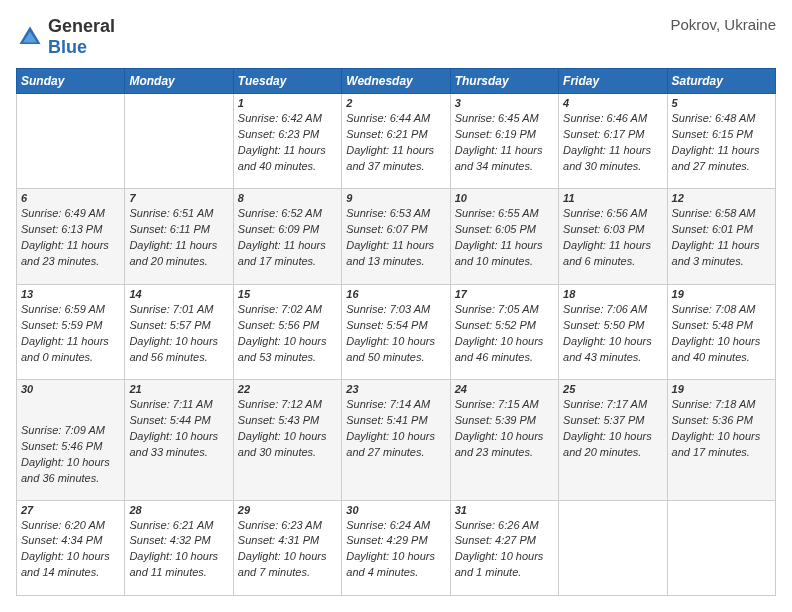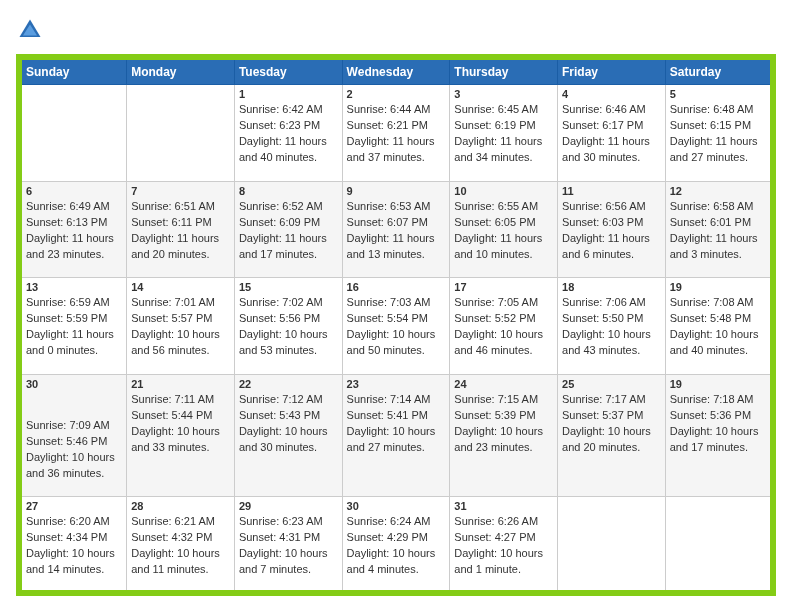--- a/index.html
+++ b/index.html
@@ -49,24 +49,25 @@
       font-size: 32px;
       font-weight: normal;
       color: #333;
     }
     .location-title {
       font-size: 15px;
       color: #555;
     }
     .calendar {
       flex: 1;
-      border: 6px solid #84cc16;
+      border: 1px solid #84cc16;
       border-collapse: collapse;
       width: 100%;
       table-layout: fixed;
+      font-style: italic;
     }
     .calendar th {
       background: #2a6db5;
       color: #fff;
       font-size: 12px;
       font-weight: bold;
       padding: 5px 4px;
       text-align: left;
       border: 1px solid #1a5da5;
     }
@@ -99,22 +100,27 @@
 </head>
 <body>
 
 <div class="page">
   <div class="header">
     <div class="logo">
       <svg class="logo-icon" viewBox="0 0 40 40">
         <polygon points="20,5 35,30 5,30" fill="#2a6db5"></polygon>
         <polygon points="20,12 30,28 10,28" fill="#5a9de0"></polygon>
       </svg>
+      <div>
+        <span class="logo-text-general">General</span><br>
+        <span class="logo-text-blue">Blue</span>
+      </div>
     </div>
     <div class="title-block">
+      <div class="location-title">Pokrov, Ukraine</div>
     </div>
   </div>
 
   <table class="calendar">
     <thead>
       <tr>
       <th>Sunday</th>
           <th>Monday</th>
           <th>Tuesday</th>
           <th>Wednesday</th>

